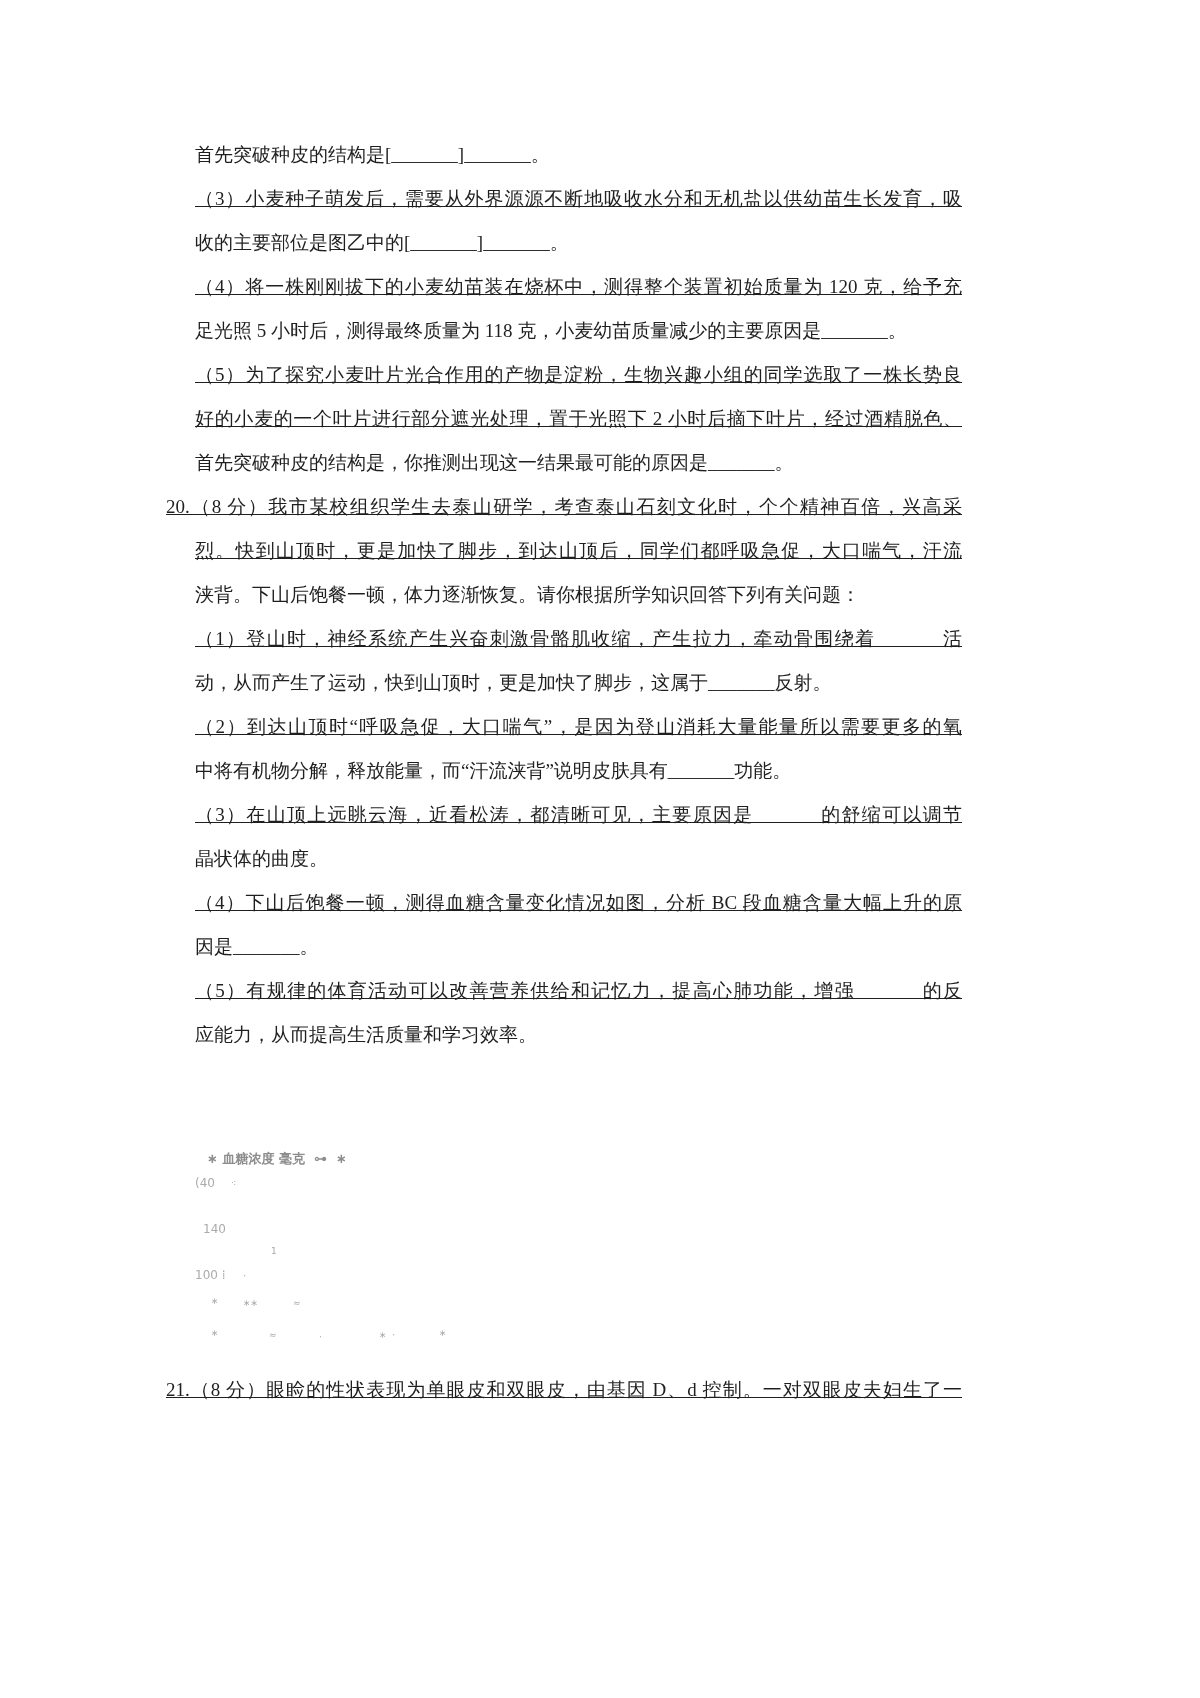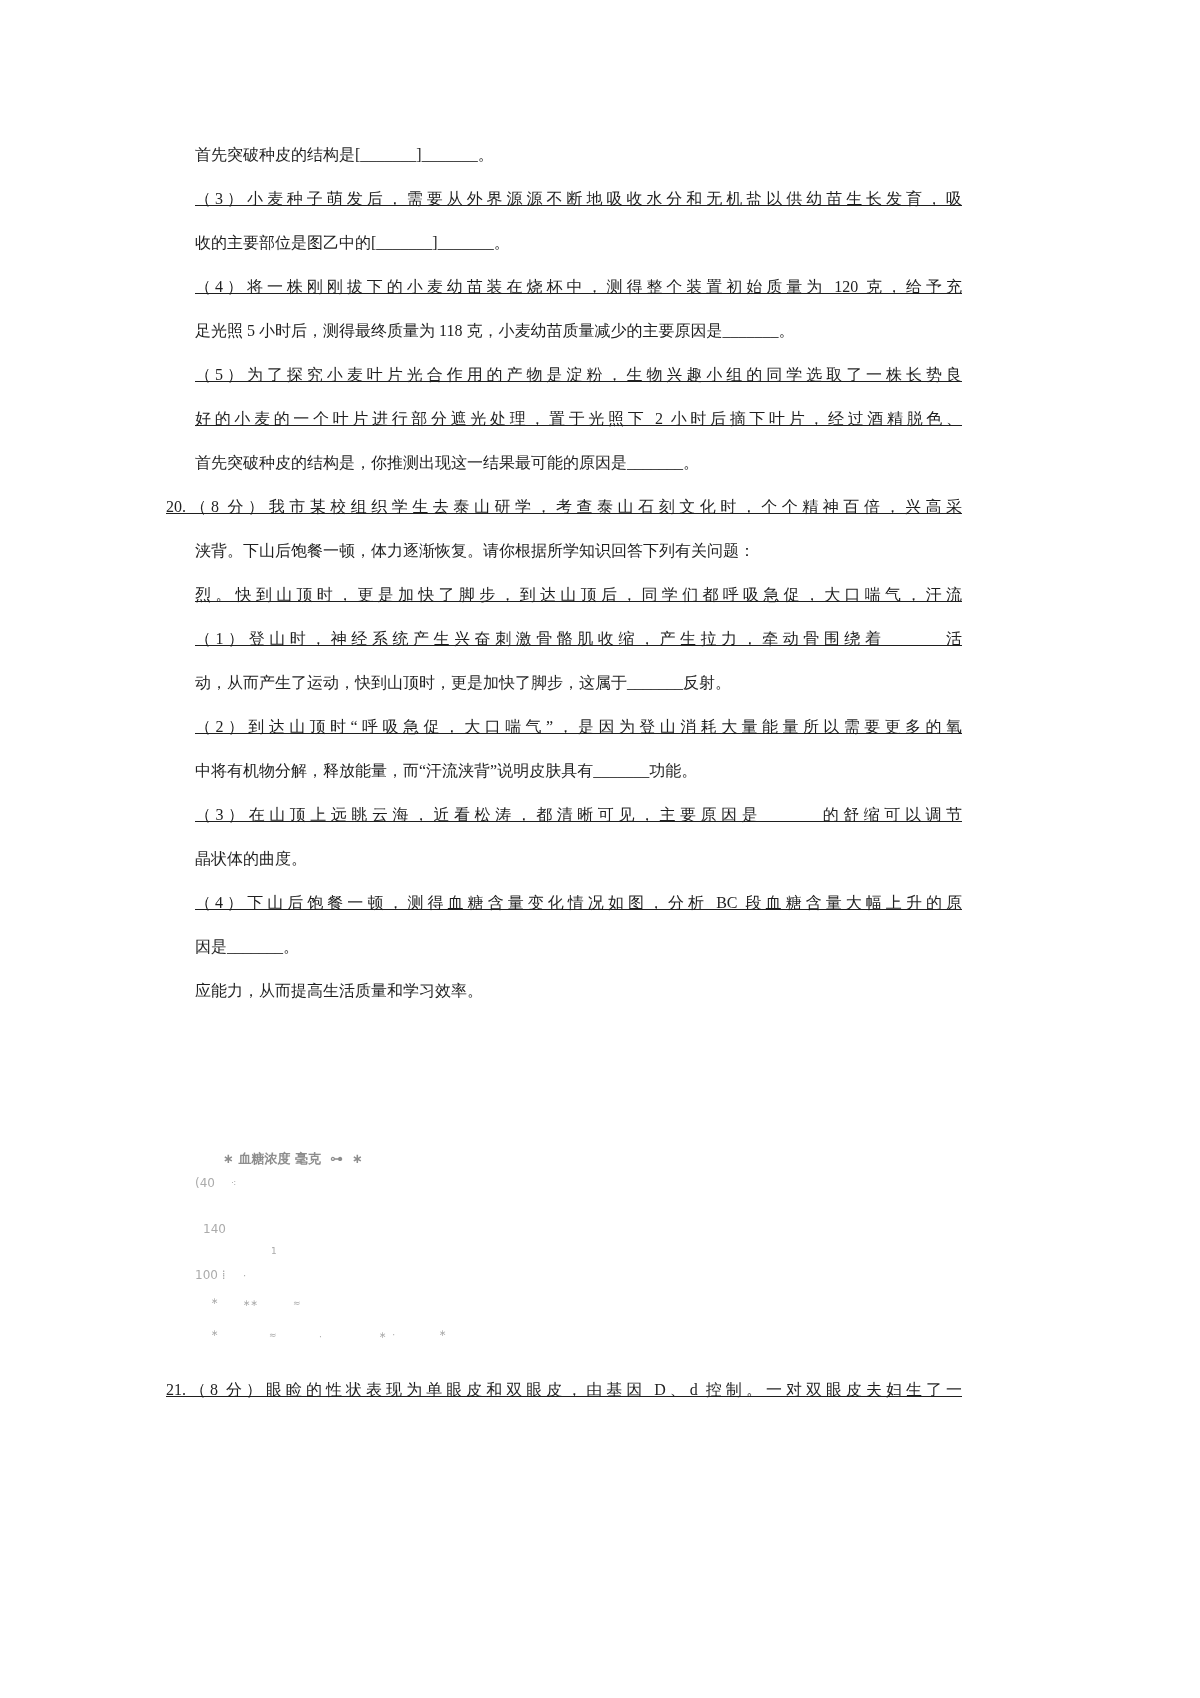--- a/index.html
+++ b/index.html
@@ -14,21 +14,21 @@
     color: #1f1f1f;
   }
   .doc {
     position: absolute;
     left: 166px;
     width: 796px;
   }
   #doc-top { top: 133px; }
   #doc-bottom { top: 1368px; }
   .line {
-    font-size: 16px;
+    font-size: 19px;
     line-height: 44px;
     padding-left: 29px;
     white-space: pre-wrap;
   }
   .line.outdent { padding-left: 0; }
   .line.j {
     text-align: justify;
     text-align-last: justify;
     text-decoration: underline;
   }
@@ -57,35 +57,36 @@
 <div class="doc" id="doc-top">
     <div class="line">首先突破种皮的结构是[_______]_______。</div>
     <div class="line j">（3）小麦种子萌发后，需要从外界源源不断地吸收水分和无机盐以供幼苗生长发育，吸</div>
     <div class="line">收的主要部位是图乙中的[_______]_______。</div>
     <div class="line j">（4）将一株刚刚拔下的小麦幼苗装在烧杯中，测得整个装置初始质量为 120 克，给予充</div>
     <div class="line">足光照 5 小时后，测得最终质量为 118 克，小麦幼苗质量减少的主要原因是_______。</div>
     <div class="line j">（5）为了探究小麦叶片光合作用的产物是淀粉，生物兴趣小组的同学选取了一株长势良</div>
     <div class="line j">好的小麦的一个叶片进行部分遮光处理，置于光照下 2 小时后摘下叶片，经过酒精脱色、</div>
     <div class="line">首先突破种皮的结构是，你推测出现这一结果最可能的原因是_______。</div>
     <div class="line outdent j">20.（8 分）我市某校组织学生去泰山研学，考查泰山石刻文化时，个个精神百倍，兴高采</div>
+    <div class="line j">烈。快到山顶时，更是加快了脚步，到达山顶后，同学们都呼吸急促，大口喘气，汗流</div>
     <div class="line">浃背。下山后饱餐一顿，体力逐渐恢复。请你根据所学知识回答下列有关问题：</div>
-    <div class="line j">烈。快到山顶时，更是加快了脚步，到达山顶后，同学们都呼吸急促，大口喘气，汗流</div>
     <div class="line j">（1）登山时，神经系统产生兴奋刺激骨骼肌收缩，产生拉力，牵动骨围绕着_______活</div>
     <div class="line">动，从而产生了运动，快到山顶时，更是加快了脚步，这属于_______反射。</div>
     <div class="line j">（2）到达山顶时“呼吸急促，大口喘气”，是因为登山消耗大量能量所以需要更多的氧</div>
     <div class="line">中将有机物分解，释放能量，而“汗流浃背”说明皮肤具有_______功能。</div>
     <div class="line j">（3）在山顶上远眺云海，近看松涛，都清晰可见，主要原因是_______的舒缩可以调节</div>
     <div class="line">晶状体的曲度。</div>
     <div class="line j">（4）下山后饱餐一顿，测得血糖含量变化情况如图，分析 BC 段血糖含量大幅上升的原</div>
     <div class="line">因是_______。</div>
+    <div class="line j">（5）有规律的体育活动可以改善营养供给和记忆力，提高心肺功能，增强_______的反</div>
     <div class="line">应能力，从而提高生活质量和学习效率。</div>
   </div>
 
 <div id="chart">
-    <span class="frag dark" style="left: 28px; top: 0px; font-size: 13px;">∗ 血糖浓度 毫克  ⊶  ∗</span>
+    <span class="frag dark" style="left: 12px; top: 0px; font-size: 13px;">∗ 血糖浓度 毫克  ⊶  ∗</span>
     <span class="frag" style="left: 0px; top: 26px; font-size: 12px;">(40</span>
     <span class="frag" style="left: 36px; top: 28px; font-size: 9px;">⁖</span>
     <span class="frag" style="left: 8px; top: 72px; font-size: 12px;">140</span>
     <span class="frag" style="left: 76px; top: 96px; font-size: 9px;">1</span>
     <span class="frag" style="left: 0px; top: 118px; font-size: 12px;">100 ⁞</span>
     <span class="frag" style="left: 48px; top: 120px; font-size: 10px;">·</span>
     <span class="frag" style="left: 16px; top: 146px; font-size: 9px;">∗</span>
     <span class="frag" style="left: 48px; top: 148px; font-size: 9px;">∗∗</span>
     <span class="frag" style="left: 98px; top: 148px; font-size: 9px;">≈</span>
     <span class="frag" style="left: 16px; top: 178px; font-size: 9px;">∗</span>

